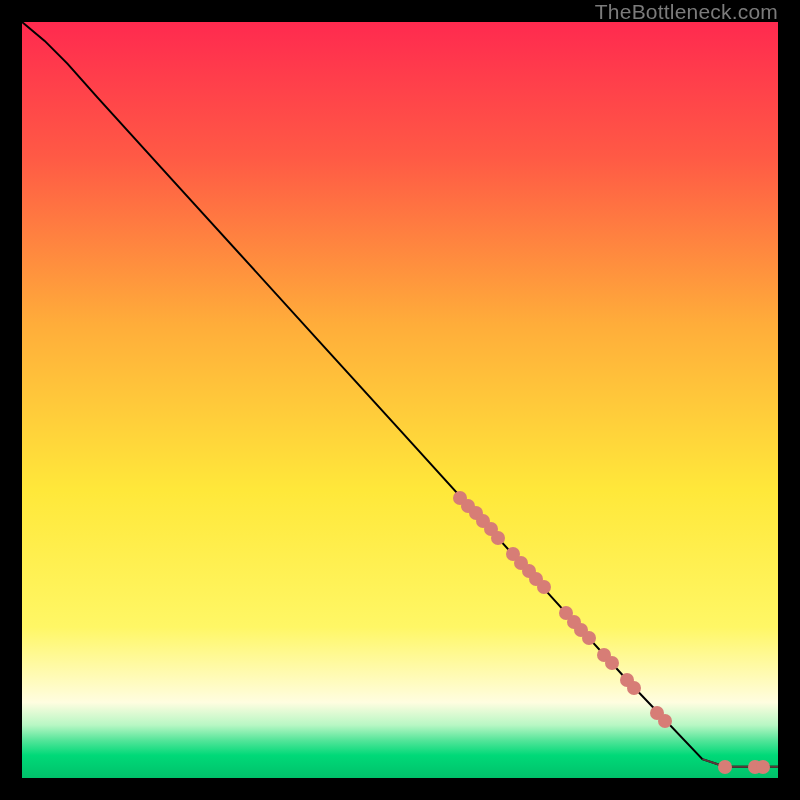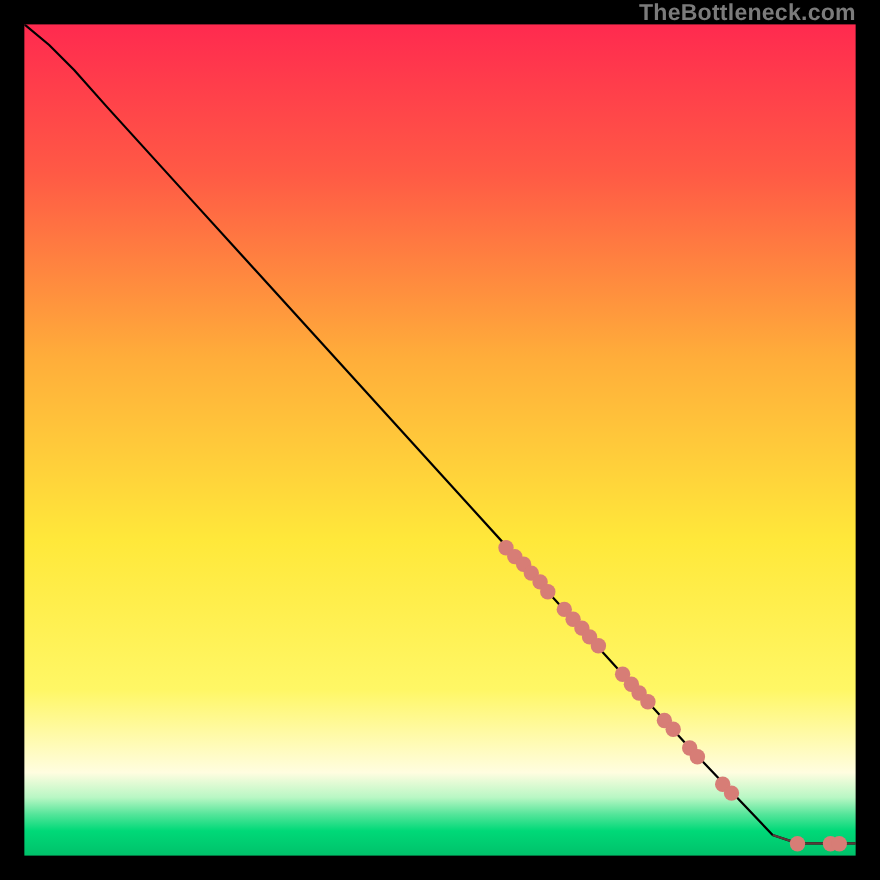--- a/index.html
+++ b/index.html
@@ -32,21 +32,21 @@
     width: 756px;
     height: 756px;
     pointer-events: none;
   }
   .watermark {
     position: absolute;
     top: 0;
     right: 22px;
     color: #7b7b7b;
     font-size: 21px;
-    font-weight: 700;
+    font-weight: 400;
     letter-spacing: 0.2px;
     margin-left: 24px;
   }
   .data-point {
     position: absolute;
     width: 14px;
     height: 14px;
     border-radius: 50%;
     background: #d77d76;
     transform: translate(-50%, -50%);

